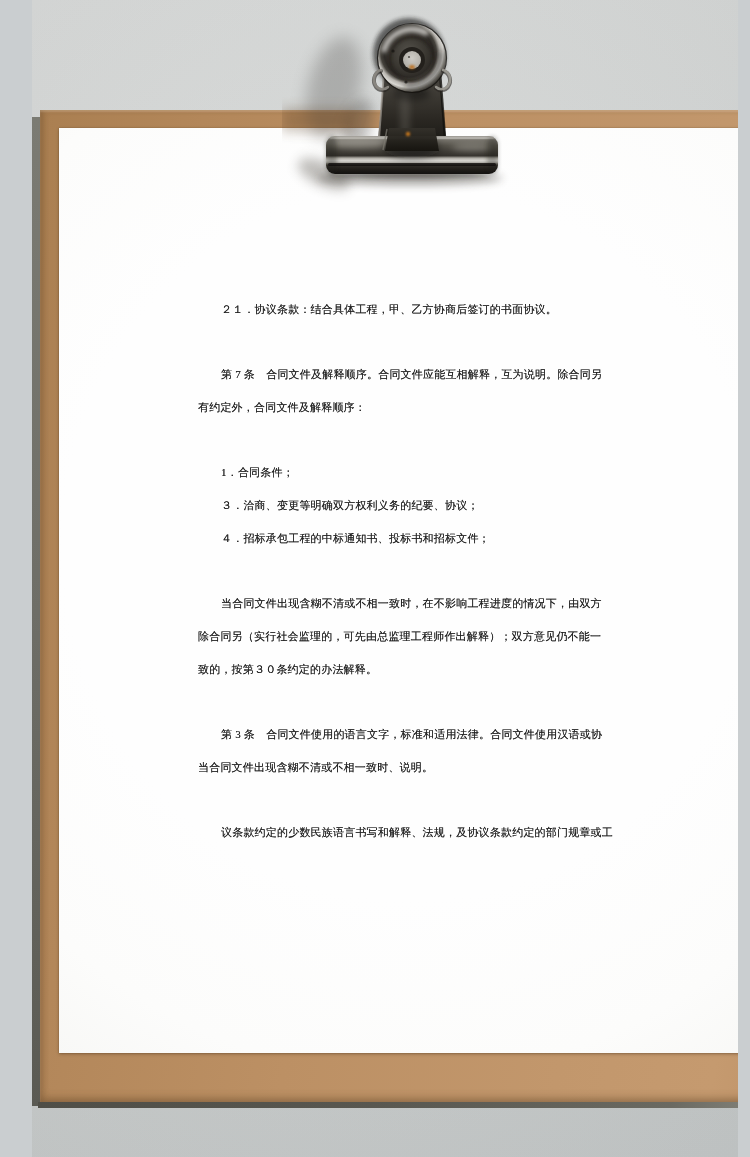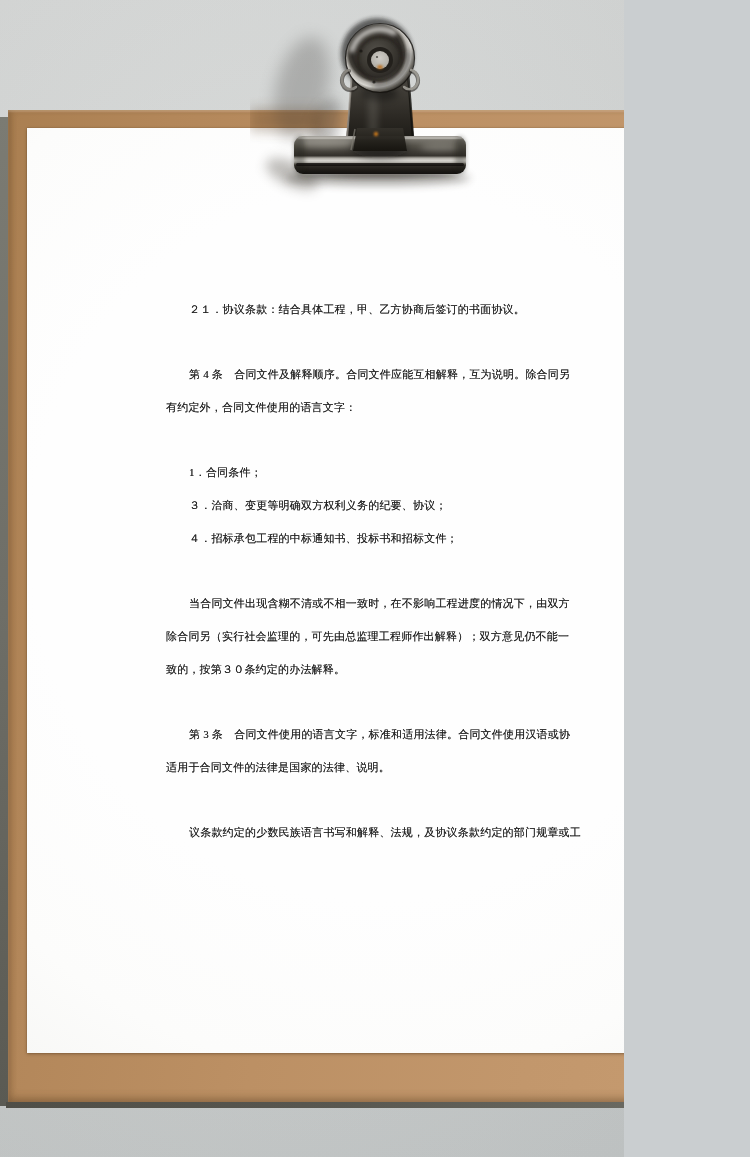--- a/index.html
+++ b/index.html
@@ -1,19 +1,20 @@
 <!DOCTYPE html>
 <html><head>
 <meta charset="utf-8">
 <style>
   html,body{margin:0;padding:0;background:#caced0;}
   #stage{
-    position:relative;width:624px;height:1157px;overflow:hidden;
+    position:relative;width:706px;height:1157px;overflow:hidden;
     background:linear-gradient(165deg,#d7d9d8 0%,#d2d5d4 35%,#cdd0cf 65%,#c6caca 100%);
     font-family:"Liberation Serif","DejaVu Serif",serif;
+    margin-left:32px;
   }
   .wall-shade{position:absolute;left:0;top:0;width:100%;height:100%;
     background:radial-gradient(ellipse 120% 90% at 45% 35%, rgba(255,255,255,0.10), rgba(0,0,0,0.06) 100%);}
   #board{
     position:absolute;left:8px;top:110px;width:742px;height:992px;
     background:linear-gradient(100deg,#aa7f51 0%,#b3875a 18%,#bc9064 45%,#c2976c 75%,#c59a6f 92%,#c0946a 100%);
     box-shadow:inset 0 2px 2px rgba(255,235,210,0.25), inset 0 -4px 8px rgba(70,45,20,0.30), inset 3px 0 6px rgba(70,45,20,0.18);
   }
   #board-left-edge{
     position:absolute;left:0;top:117px;width:8px;height:989px;
@@ -46,33 +47,33 @@
 
   <div id="board"></div>
   <div id="board-left-edge"></div>
   <div id="board-bottom-edge"></div>
 
   <div id="paper"></div>
 
   <div id="doc-text">
       <div class="line indent">２１．协议条款：结合具体工程，甲、乙方协商后签订的书面协议。</div>
       <div class="gap"></div>
-      <div class="line indent">第 4 条　合同文件及解释顺序。合同文件应能互相解释，互为说明。除合同另</div>
-      <div class="line">有约定外，合同文件使用的语言文字：</div>
+      <div class="line indent">第 7 条　合同文件及解释顺序。合同文件应能互相解释，互为说明。除合同另</div>
+      <div class="line">有约定外，合同文件及解释顺序：</div>
       <div class="gap"></div>
       <div class="line indent">1．合同条件；</div>
       <div class="line indent">３．洽商、变更等明确双方权利义务的纪要、协议；</div>
       <div class="line indent">４．招标承包工程的中标通知书、投标书和招标文件；</div>
       <div class="gap"></div>
       <div class="line indent">当合同文件出现含糊不清或不相一致时，在不影响工程进度的情况下，由双方</div>
       <div class="line">除合同另（实行社会监理的，可先由总监理工程师作出解释）；双方意见仍不能一</div>
       <div class="line">致的，按第３０条约定的办法解释。</div>
       <div class="gap"></div>
       <div class="line indent">第 3 条　合同文件使用的语言文字，标准和适用法律。合同文件使用汉语或协</div>
-      <div class="line">适用于合同文件的法律是国家的法律、说明。</div>
+      <div class="line">当合同文件出现含糊不清或不相一致时、说明。</div>
       <div class="gap"></div>
       <div class="line indent">议条款约定的少数民族语言书写和解释、法规，及协议条款约定的部门规章或工</div>
     </div>
 
   <svg id="clip-svg" viewBox="0 0 260 200">
     <defs>
       <filter id="b1" x="-60%" y="-60%" width="220%" height="220%">
           <feGaussianBlur stdDeviation="1"></feGaussianBlur>
         </filter>
       <filter id="b2" x="-60%" y="-60%" width="220%" height="220%">

